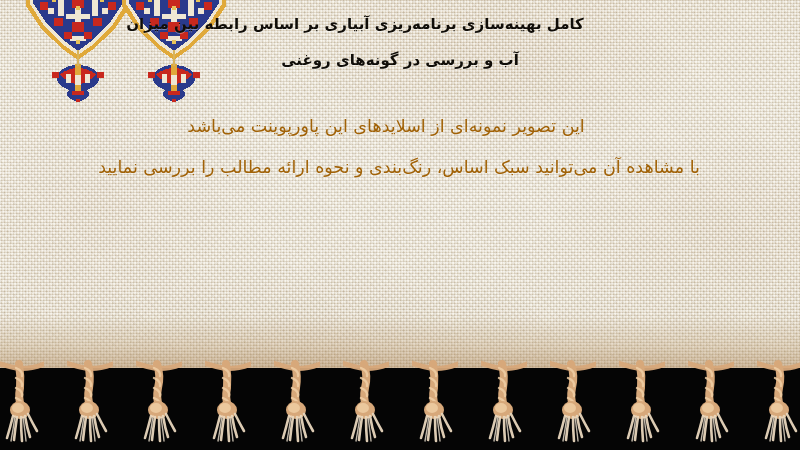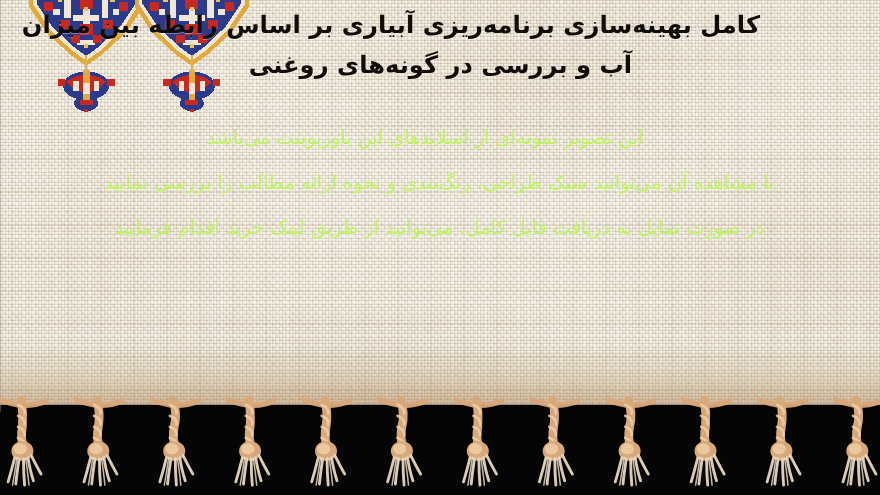--- a/index.html
+++ b/index.html
@@ -101,37 +101,37 @@
   .medallion-group.m2 { left: 118px; }
 
   
   .title-block {
     position: absolute;
     top: 6px;
     left: 12px;
     width: 776px;
     text-align: center;
     color: #100d08;
-    font-size: 22px;
+    font-size: 15px;
     font-weight: 700;
     line-height: 36px;
     letter-spacing: 0px;
     text-shadow: 0 1px 0 rgba(255,255,255,0.35);
   }
   .title-line { display: block; white-space: nowrap; }
   .title-line.l1 { padding-right: 90px; }
   .title-line.l2 { padding-right: 0px; }
 
   .body-block {
     position: absolute;
     top: 106px;
     left: 10px;
     width: 778px;
     text-align: center;
-    color: #bef264;
+    color: #a16207;
     font-size: 17.5px;
     line-height: 41px;
     text-shadow: 0 1px 0 rgba(255,255,255,0.30);
   }
   .body-line { display: block; white-space: nowrap; }
   .body-line.b1 { padding-right: 26px; }
   .body-line.b2 { padding-right: 0px; }
   .body-line.b3 { padding-right: 0px; }
 </style>
 </head>
@@ -290,22 +290,21 @@
     </svg>
   </div>
 
   <div class="title-block">
     <span class="title-line l1">کامل بهینه‌سازی برنامه‌ریزی آبیاری بر اساس رابطه بین میزان</span>
     <span class="title-line l2">آب و بررسی در گونه‌های روغنی</span>
   </div>
 
   <div class="body-block">
     <span class="body-line b1">این تصویر نمونه‌ای از اسلایدهای این پاورپوینت می‌باشد</span>
-    <span class="body-line b2">با مشاهده آن می‌توانید سبک طراحی، رنگ‌بندی و نحوه ارائه مطالب را بررسی نمایید</span>
-    <span class="body-line b3">در صورت تمایل به دریافت فایل کامل، می‌توانید از طریق لینک خرید اقدام فرمایید</span>
+    <span class="body-line b2">با مشاهده آن می‌توانید سبک اساس، رنگ‌بندی و نحوه ارائه مطالب را بررسی نمایید</span>
   </div>
 
   <div class="fringe-row" id="fringe-row">
       <div class="fringe" style="left: 11.5px;"><svg width="46" height="96" viewBox="0 0 46 96">
           <path d="M-4 10 q12 4 22 6 q12 2 28 -4" stroke="#d7a87a" stroke-width="5" fill="none" stroke-linecap="round" opacity="0.95"></path>
           <path d="M21 12 q2 12 1 24 q-2 10 1 18" stroke="#d7a87a" stroke-width="8" fill="none" stroke-linecap="round"></path>
           <path d="M18 16 q7 3 6 8 M18 26 q7 3 6 8 M18 36 q7 3 6 8 M18 46 q7 3 6 8" stroke="#f0cfa6" stroke-width="2.4" fill="none" stroke-linecap="round" opacity="0.85"></path>
           <ellipse cx="22" cy="58" rx="10" ry="9" fill="#d7a87a"></ellipse>
           <ellipse cx="20" cy="56" rx="6" ry="5" fill="#f0cfa6" opacity="0.8"></ellipse>
           <path d="M15 64 q-3 12 -6 22 M19 65 q-2 13 -3 23 M23 65 q0 13 1 24 M27 64 q2 12 5 21 M30 62 q5 10 9 17" stroke="#e8d6bd" stroke-width="2.6" fill="none" stroke-linecap="round" opacity="0.95"></path>

